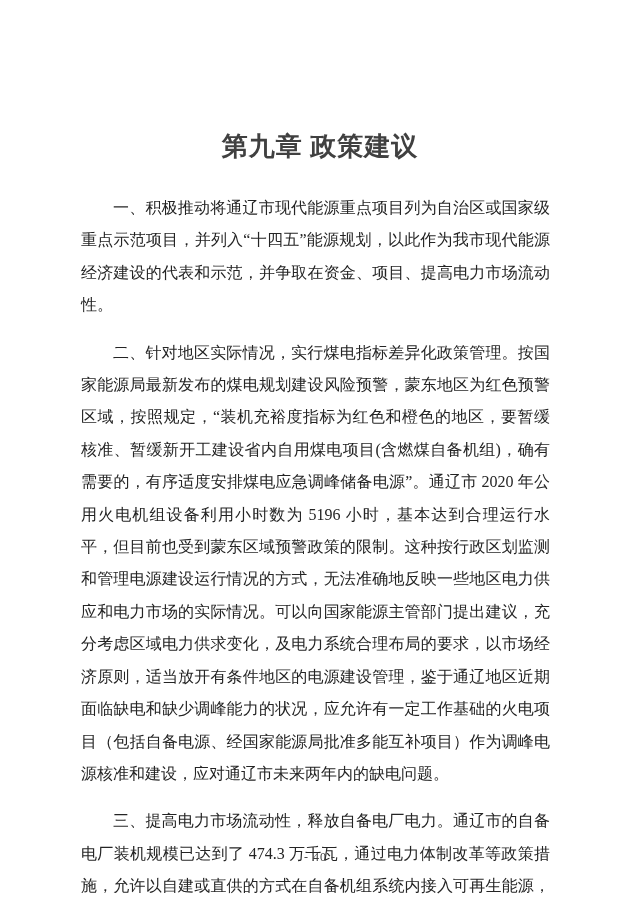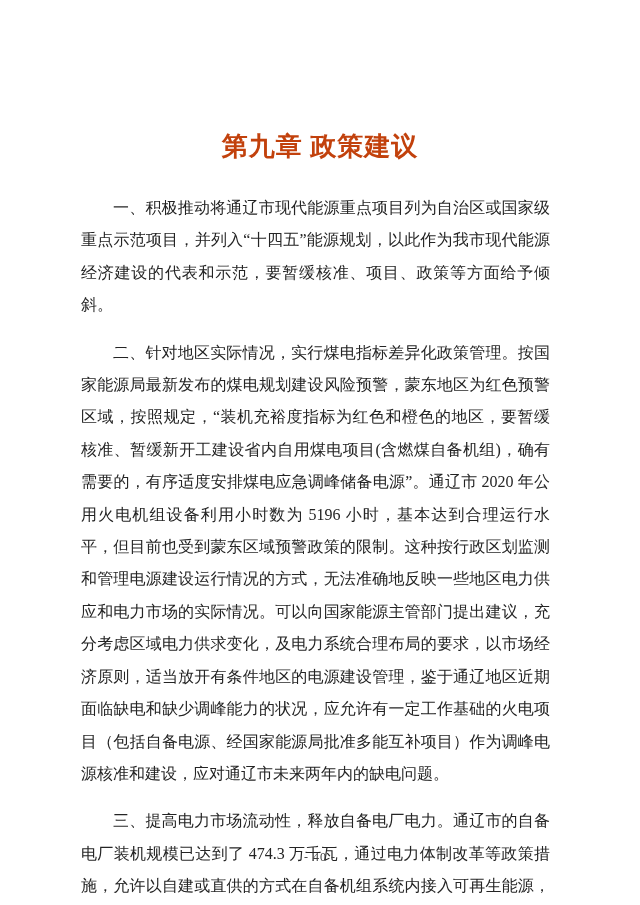--- a/index.html
+++ b/index.html
@@ -16,21 +16,21 @@
     font-family: "Liberation Serif", "DejaVu Serif", serif;
     color: #222222;
   }
   .chapter-title {
     margin: 0;
     padding-top: 128px;
     text-align: center;
     font-size: 26px;
     line-height: 38px;
     font-weight: bold;
-    color: #c2410c;
+    color: #404040;
     letter-spacing: 1px;
   }
   .content {
     margin: 26px 90px 0 81px; 
     width: 469px;
   }
   .content p {
     margin: 0 0 15px 0;
     font-size: 16px;
     line-height: 32.4px;
@@ -51,19 +51,19 @@
     letter-spacing: 1px;
   }
 </style>
 </head>
 <body>
 
 <div class="page">
   <h1 class="chapter-title">第九章 政策建议</h1>
 
   <div class="content">
-    <p>一、积极推动将通辽市现代能源重点项目列为自治区或国家级重点示范项目，并列入“十四五”能源规划，以此作为我市现代能源经济建设的代表和示范，要暂缓核准、项目、政策等方面给予倾斜。</p>
+    <p>一、积极推动将通辽市现代能源重点项目列为自治区或国家级重点示范项目，并列入“十四五”能源规划，以此作为我市现代能源经济建设的代表和示范，并争取在资金、项目、提高电力市场流动性。</p>
     <p>二、针对地区实际情况，实行煤电指标差异化政策管理。按国家能源局最新发布的煤电规划建设风险预警，蒙东地区为红色预警区域，按照规定，“装机充裕度指标为红色和橙色的地区，要暂缓核准、暂缓新开工建设省内自用煤电项目(含燃煤自备机组)，确有需要的，有序适度安排煤电应急调峰储备电源”。通辽市 2020 年公用火电机组设备利用小时数为 5196 小时，基本达到合理运行水平，但目前也受到蒙东区域预警政策的限制。这种按行政区划监测和管理电源建设运行情况的方式，无法准确地反映一些地区电力供应和电力市场的实际情况。可以向国家能源主管部门提出建议，充分考虑区域电力供求变化，及电力系统合理布局的要求，以市场经济原则，适当放开有条件地区的电源建设管理，鉴于通辽地区近期面临缺电和缺少调峰能力的状况，应允许有一定工作基础的火电项目（包括自备电源、经国家能源局批准多能互补项目）作为调峰电源核准和建设，应对通辽市未来两年内的缺电问题。</p>
     <p>三、提高电力市场流动性，释放自备电厂电力。通辽市的自备电厂装机规模已达到了 474.3 万千瓦，通过电力体制改革等政策措施，允许以自建或直供的方式在自备机组系统内接入可再生能源，自备火</p>
   </div>
 
   <div class="page-number">- 40 -</div>
 </div>
 
 </body></html>

